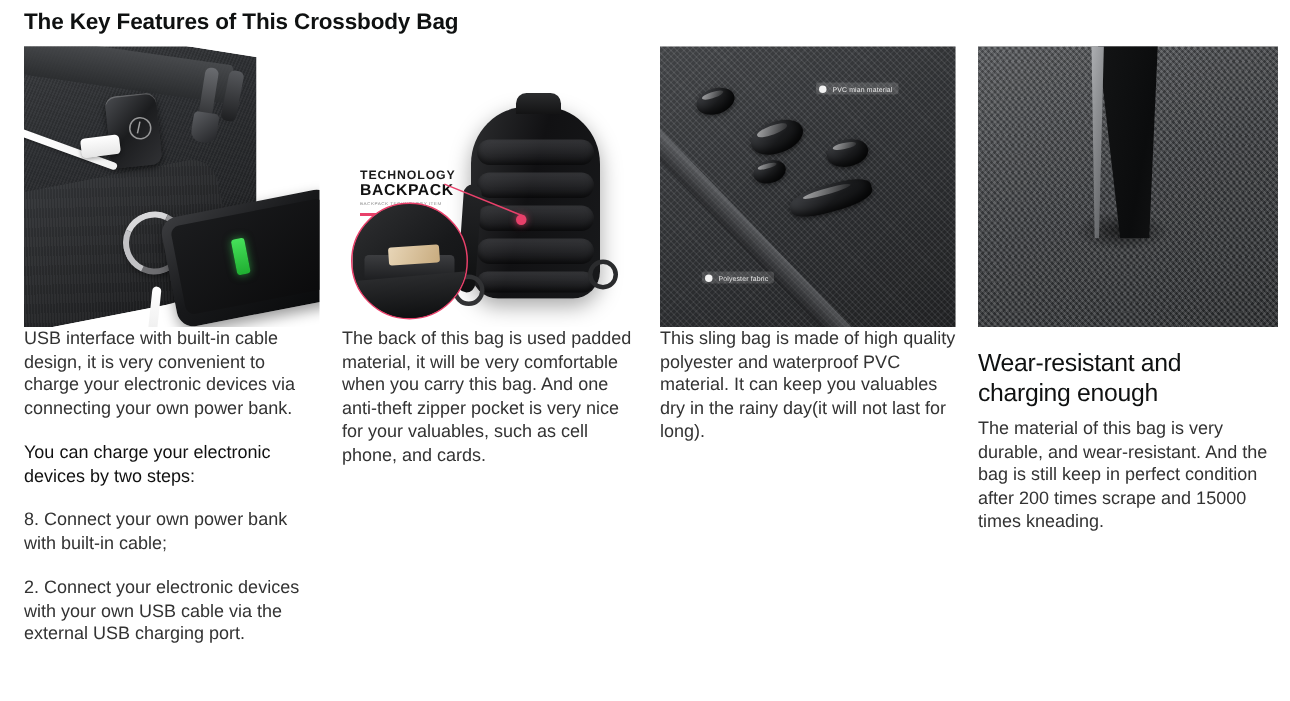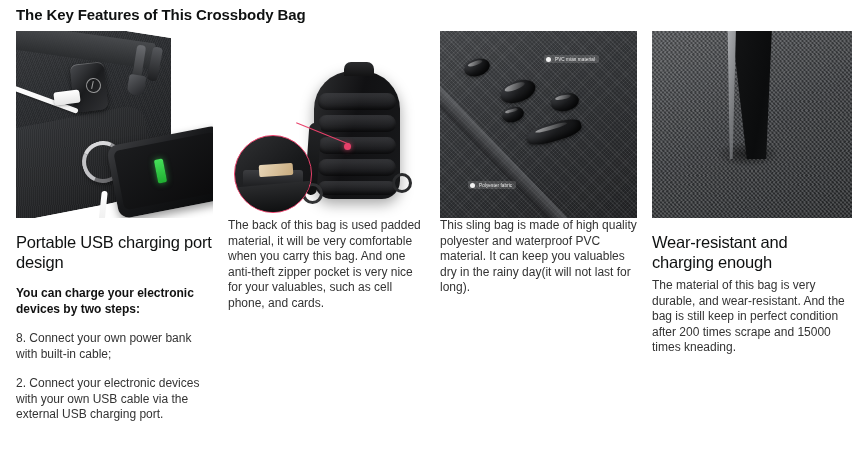--- a/index.html
+++ b/index.html
@@ -60,21 +60,21 @@
     margin: 14px 0 6px 0;
     letter-spacing: -0.2px;
   }
   .feat-body {
     font-size: 12px;
     line-height: 15.5px;
     color: #333333;
     margin: 0;
   }
   .feat-body.bold {
-    font-weight: bold;
+    font-weight: normal;
     color: #111111;
     margin-top: 14px;
   }
   .feat-body.step {
     margin-top: 14px;
   }
 
   
   .img1 {
     background: #ffffff;
@@ -470,37 +470,43 @@
         <div class="i1-usbmodule"></div>
         <div class="i1-usblogo"></div>
         <div class="i1-cable"></div>
         <div class="i1-usbplug"></div>
         <div class="i1-ring"></div>
         <div class="i1-phone"></div>
         <div class="i1-screen"></div>
         <div class="i1-battery"></div>
         <div class="i1-cable2"></div>
       </div>
-      <h3 class="feat-heading">Portable USB charging port design</h3>
+      <p class="feat-body">USB interface with built-in cable design, it is very convenient to charge your electronic devices via connecting your own power bank.</p>
       <p class="feat-body bold">You can charge your electronic devices by two steps:</p>
       <p class="feat-body step">8. Connect your own power bank with built-in cable;</p>
       <p class="feat-body step">2. Connect your electronic devices with your own USB cable via the external USB charging port.</p>
     </div>
 
     <div class="col">
       <div class="media img2">
         <div class="i2-bag"></div>
         <div class="i2-pad i2-p1"></div>
         <div class="i2-pad i2-p2"></div>
         <div class="i2-pad i2-p3"></div>
         <div class="i2-pad i2-p4"></div>
         <div class="i2-pad i2-p5"></div>
         <div class="i2-strap"></div>
         <div class="i2-loopr"></div>
         <div class="i2-loopl"></div>
+        <div class="i2-brand">
+          <span class="t1">TECHNOLOGY</span>
+          <span class="t2">BACKPACK</span>
+          <span class="t3">BACKPACK TECHNOLOGY ITEM</span>
+          <span class="rule"></span>
+        </div>
         <div class="i2-leader"></div>
         <div class="i2-dot"></div>
         <div class="i2-circle">
           <div class="i2-c-pocket"></div>
           <div class="i2-c-phone"></div>
           <div class="i2-c-fold"></div>
         </div>
       </div>
       <p class="feat-body">The back of this bag is used padded material, it will be very comfortable when you carry this bag. And one anti-theft zipper pocket is very nice for your valuables, such as cell phone, and cards.</p>
     </div>

